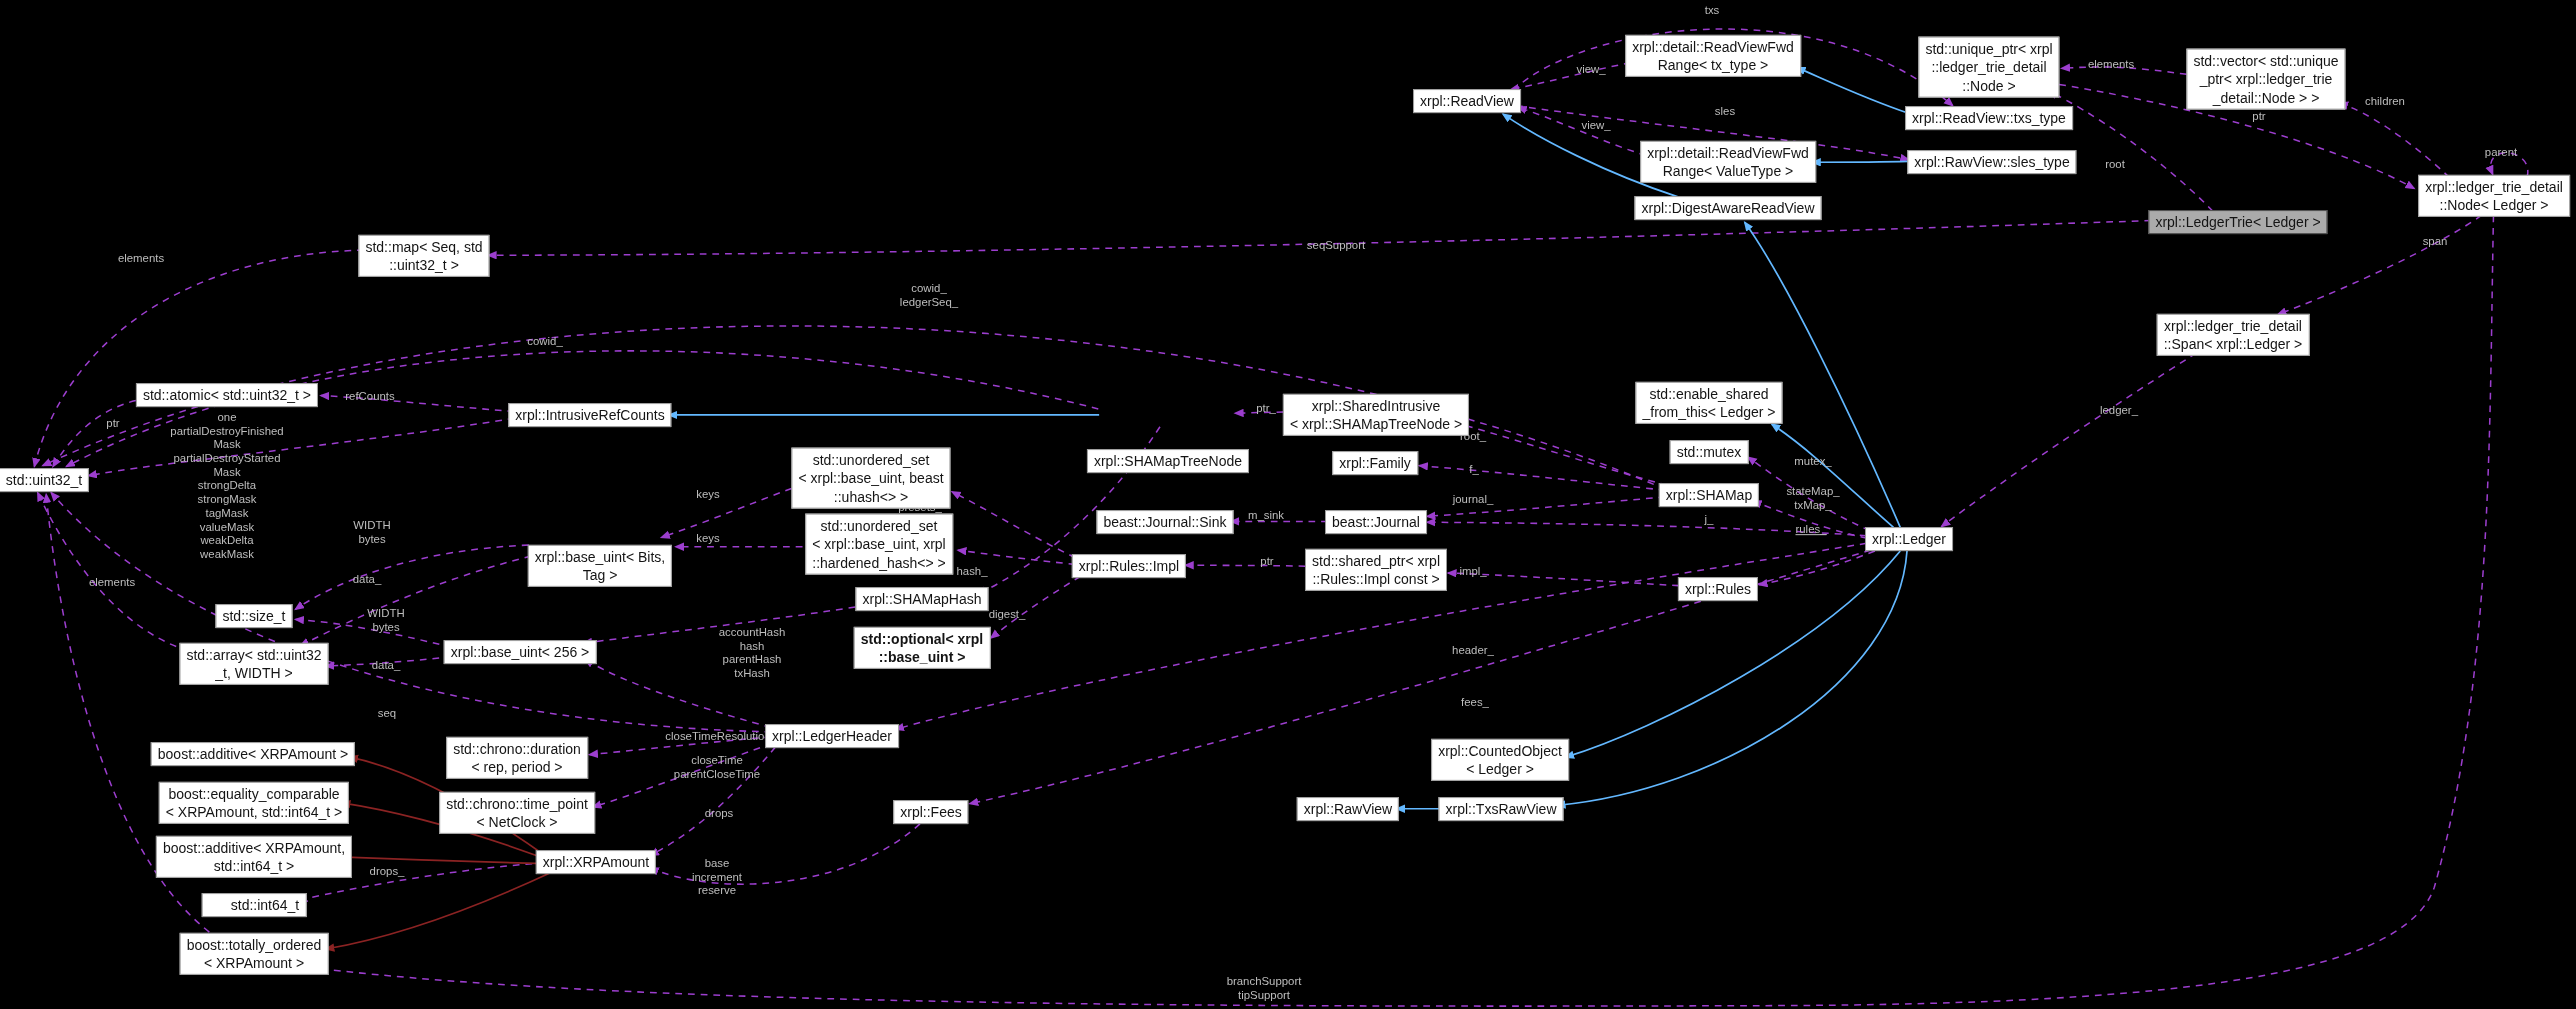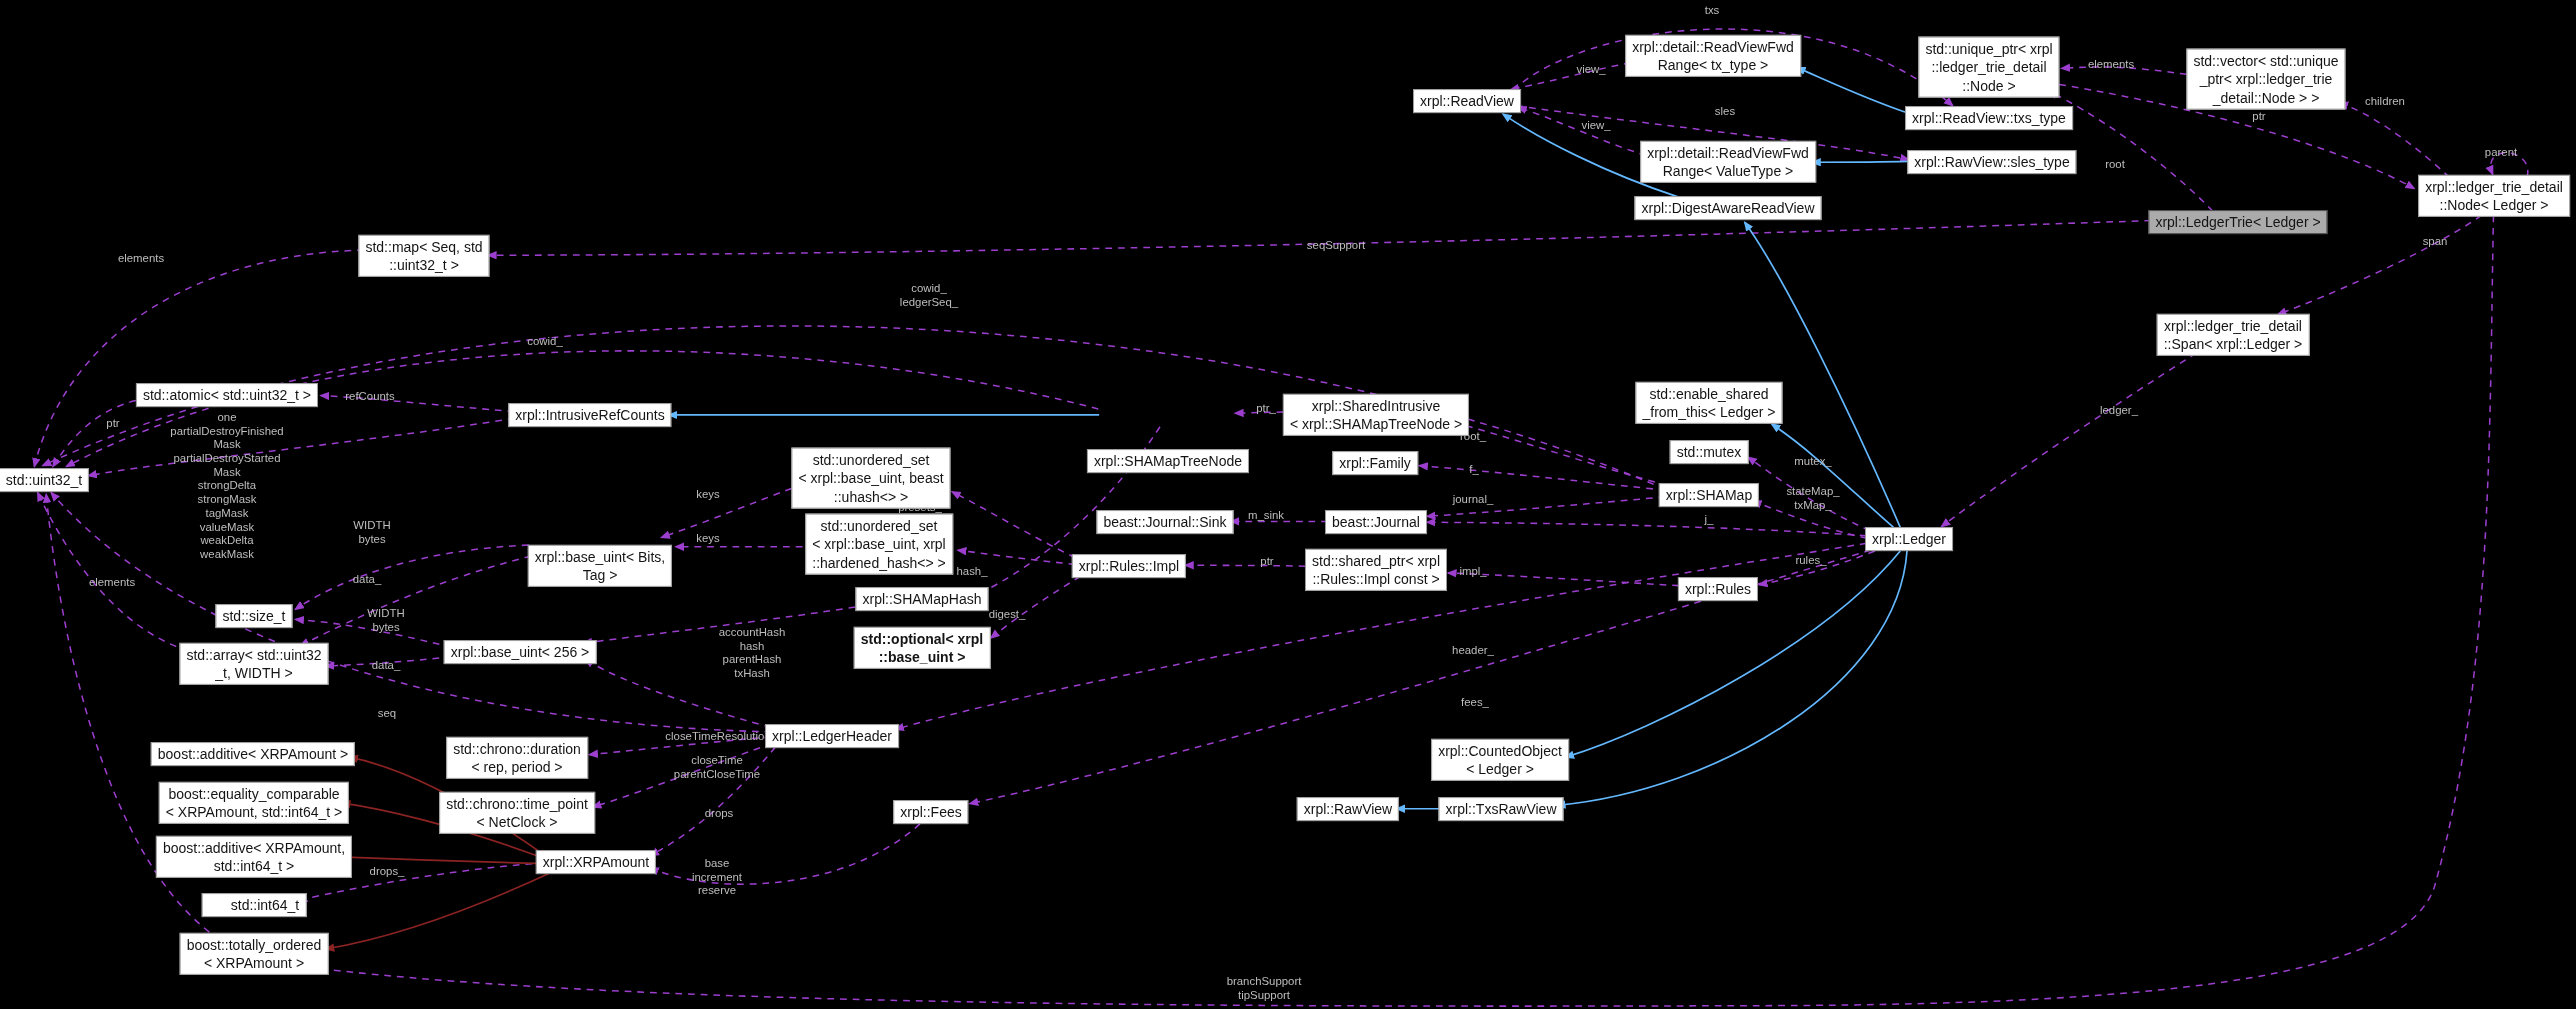--- a/index.html
+++ b/index.html
@@ -175,21 +175,21 @@
       <div class="elabel" style="left: 1266px; top: 409px;">ptr_</div>
       <div class="elabel" style="left: 1473px; top: 437px;">root_</div>
       <div class="elabel" style="left: 1474px; top: 470px;">f_</div>
       <div class="elabel" style="left: 1473px; top: 500px;">journal_</div>
       <div class="elabel" style="left: 1267px; top: 562px;">ptr</div>
       <div class="elabel" style="left: 1473px; top: 572px;">impl_</div>
       <div class="elabel" style="left: 1813px; top: 462px;">mutex_</div>
       <div class="elabel" style="left: 1813px; top: 499px;">stateMap_
 txMap_</div>
       <div class="elabel" style="left: 1709px; top: 520px;">j_</div>
-      <div class="elabel" style="left: 1811px; top: 561px;">rules_</div>
+      <div class="elabel" style="left: 1811px; top: 530px; text-decoration: underline;">rules_</div>
       <div class="elabel" style="left: 2119px; top: 411px;">ledger_</div>
       <div class="elabel" style="left: 1473px; top: 651px;">header_</div>
       <div class="elabel" style="left: 1475px; top: 703px;">fees_</div>
       <div class="elabel" style="left: 752px; top: 653px;">accountHash
 hash
 parentHash
 txHash</div>
       <div class="elabel" style="left: 387px; top: 714px;">seq</div>
       <div class="elabel" style="left: 718px; top: 737px;">closeTimeResolution</div>
       <div class="elabel" style="left: 717px; top: 768px;">closeTime

